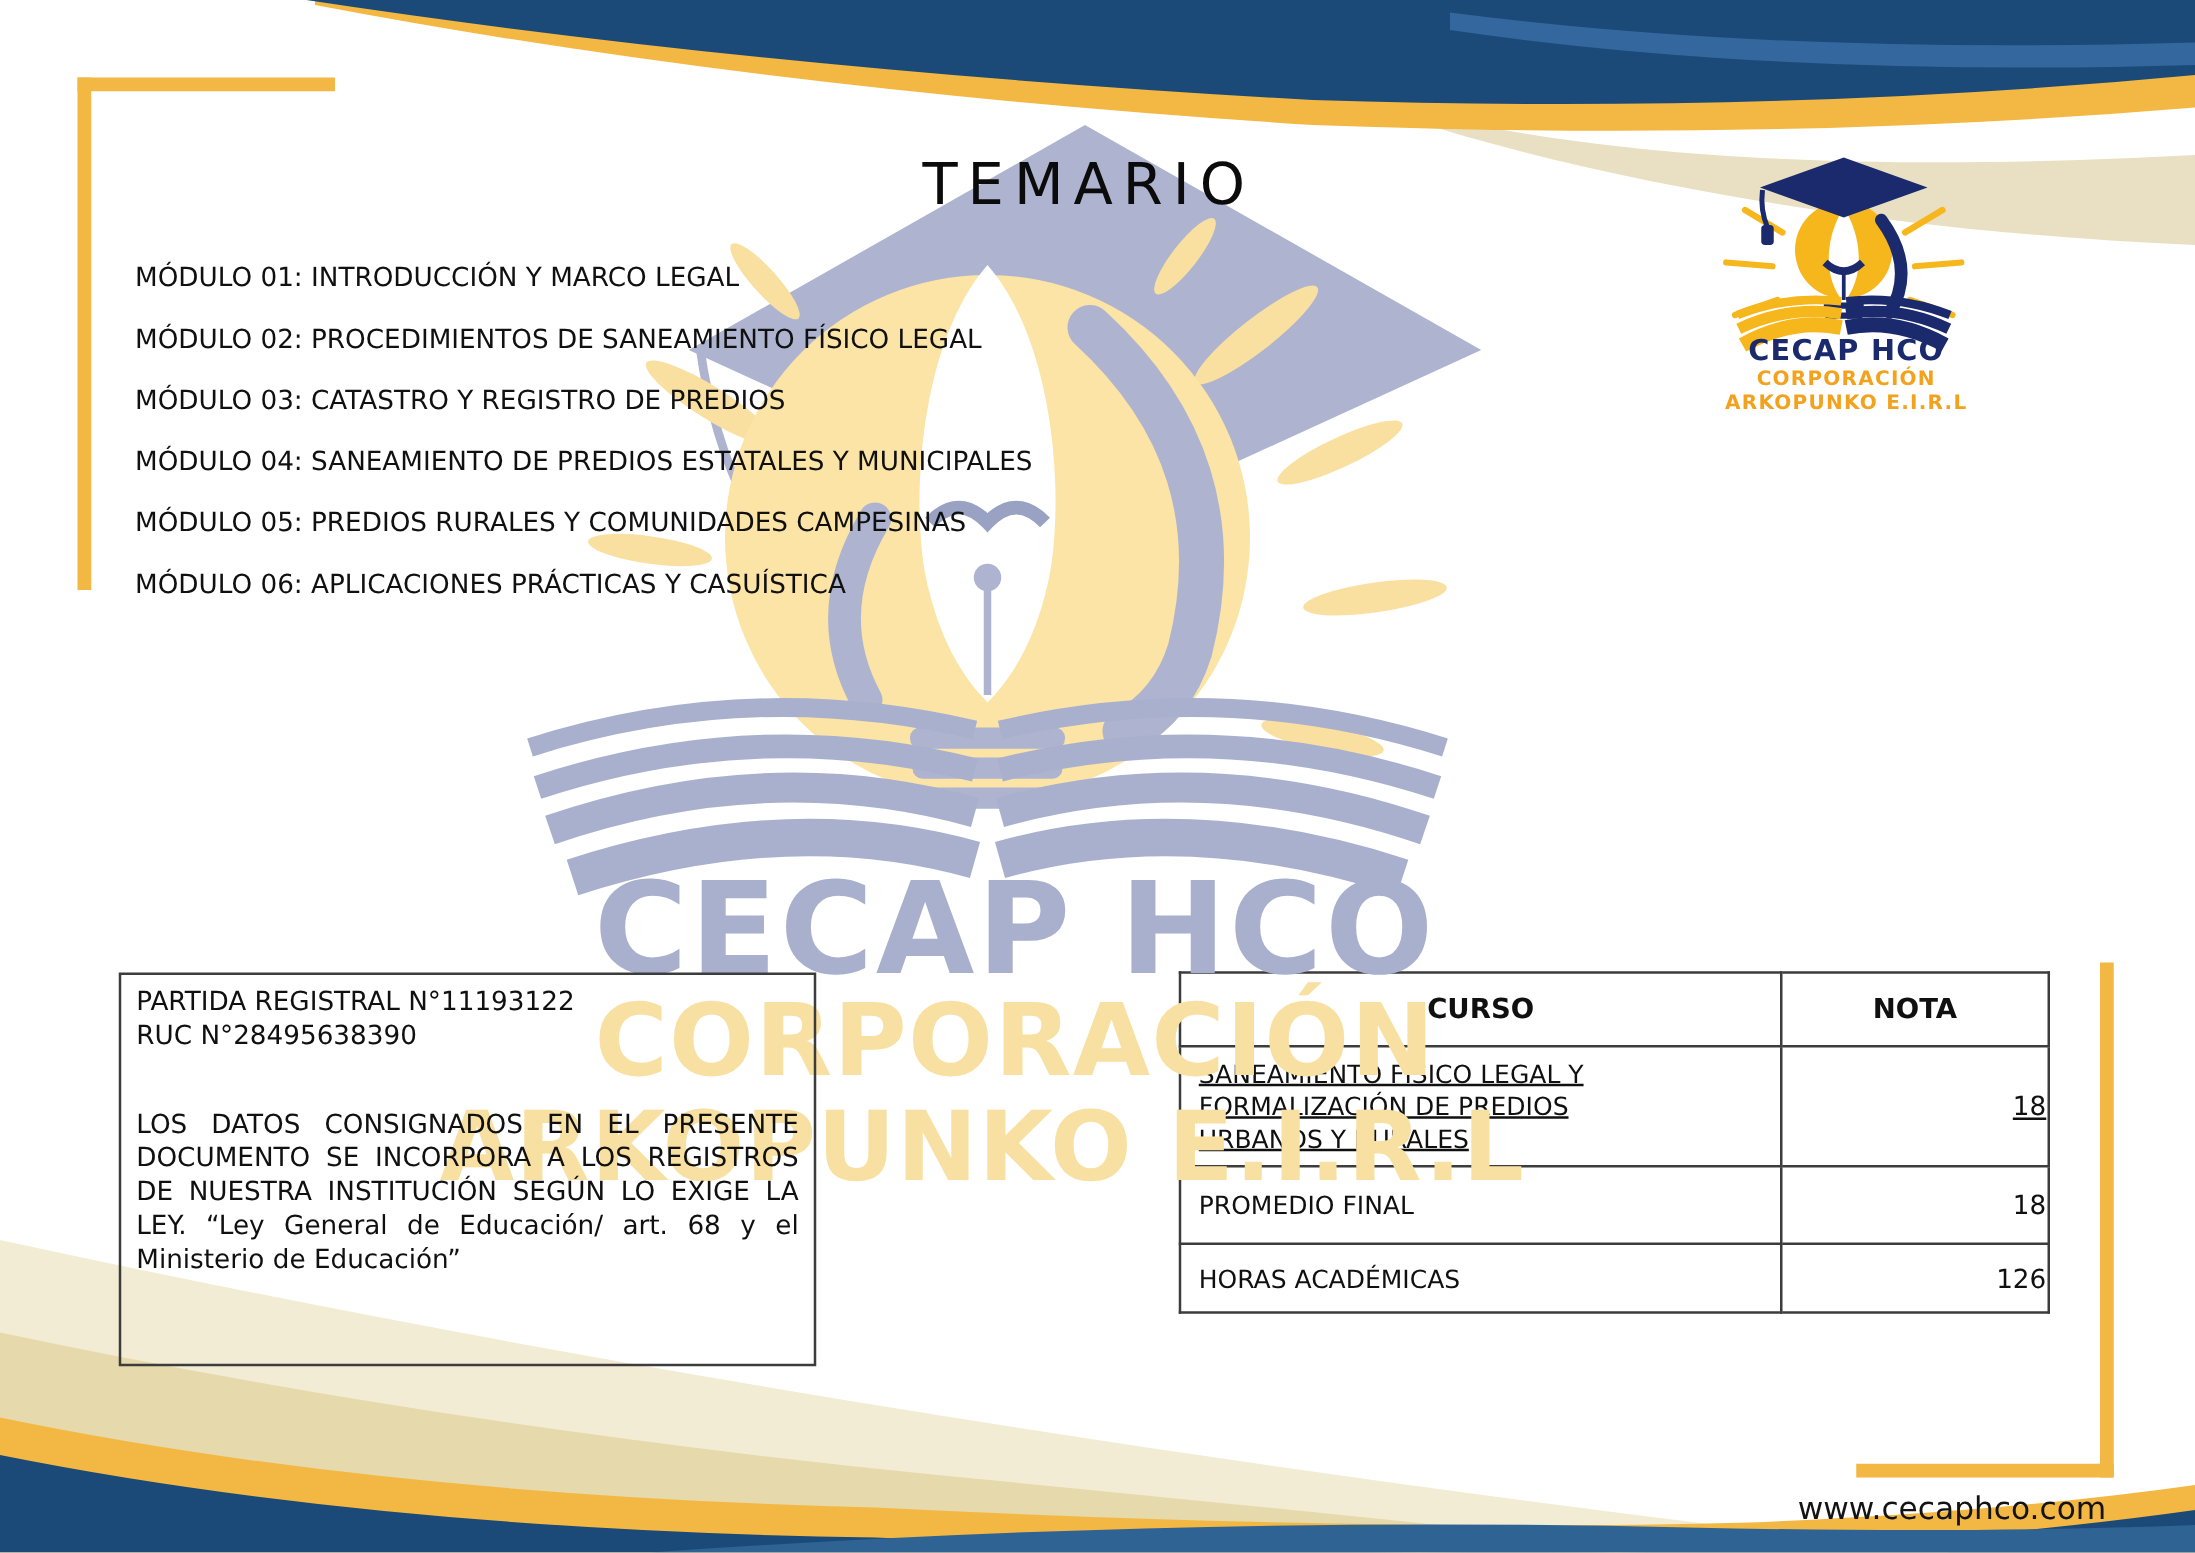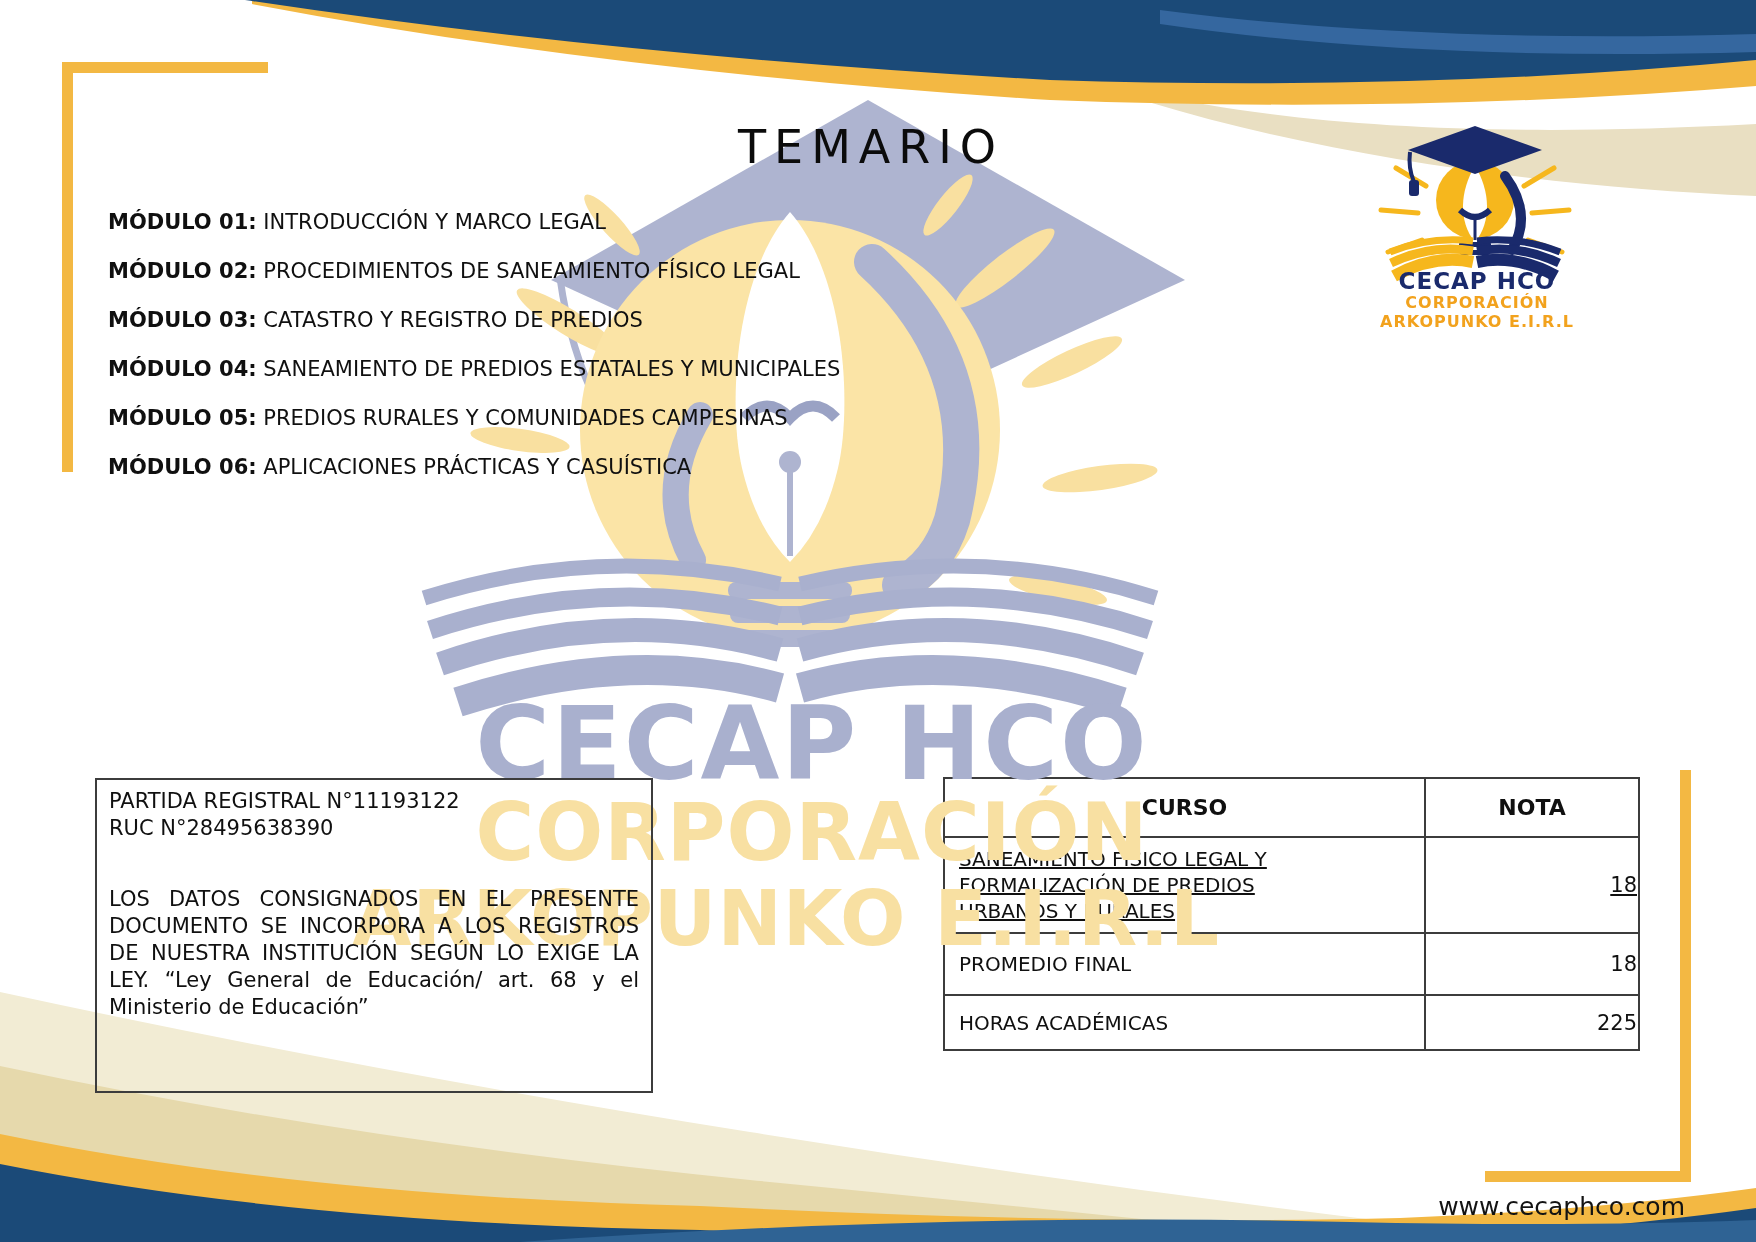--- a/index.html
+++ b/index.html
@@ -9,21 +9,21 @@
   }
   .deco{position:absolute;left:0;top:0;z-index:0;}
   .wm-text{position:absolute;z-index:1;font-weight:bold;white-space:nowrap;transform:translateX(-50%);}
   .wm1{left:812px;top:684px;font-size:102px;letter-spacing:2px;color:#a9b0ce;}
   .wm2{left:812px;top:786px;font-size:80px;letter-spacing:1px;color:#f8e0a2;}
   .wm3{left:786px;top:874px;font-size:77px;letter-spacing:1px;color:#f8e0a2;}
   .content{position:absolute;z-index:2;}
   .title{left:871px;top:120px;transform:translateX(-50%);font-size:46px;letter-spacing:8px;color:#0b0b0b;white-space:nowrap;}
   .modules{left:108px;top:210px;}
   .module-line{font-size:21px;height:26px;margin-bottom:23px;white-space:nowrap;}
-  .module-label{font-weight:bold;}
+  .module-label{font-weight:normal;}
   .info-box{
     left:95px;top:778px;width:558px;height:315px;border:2px solid #3c3c3c;box-sizing:border-box;
     padding:8px 12px;font-size:21px;line-height:27px;background:transparent;
   }
   .info-title{font-weight:bold;}
   .info-para{margin-top:44px;text-align:justify;}
   table.grades{left:943px;top:777px;width:695px;border-collapse:collapse;table-layout:fixed;position:absolute;}
   table.grades td{border:2px solid #3c3c3c;vertical-align:middle;background:transparent;}
   .col-curso{width:481px;}
   .col-nota{width:214px;}
@@ -183,20 +183,20 @@
 FORMALIZACIÓN DE PREDIOS
 URBANOS Y RURALES</td>
       <td class="cell-nota">18</td>
     </tr>
     <tr class="r2">
       <td class="cell-curso">PROMEDIO FINAL</td>
       <td class="cell-nota">18</td>
     </tr>
     <tr class="r3">
       <td class="cell-curso">HORAS ACADÉMICAS</td>
-      <td class="cell-nota">225</td>
+      <td class="cell-nota">126</td>
     </tr>
   </tbody>
     </table>
 
   <div class="content website">www.cecaphco.com</div>
 
 </div>
 
 </body></html>

